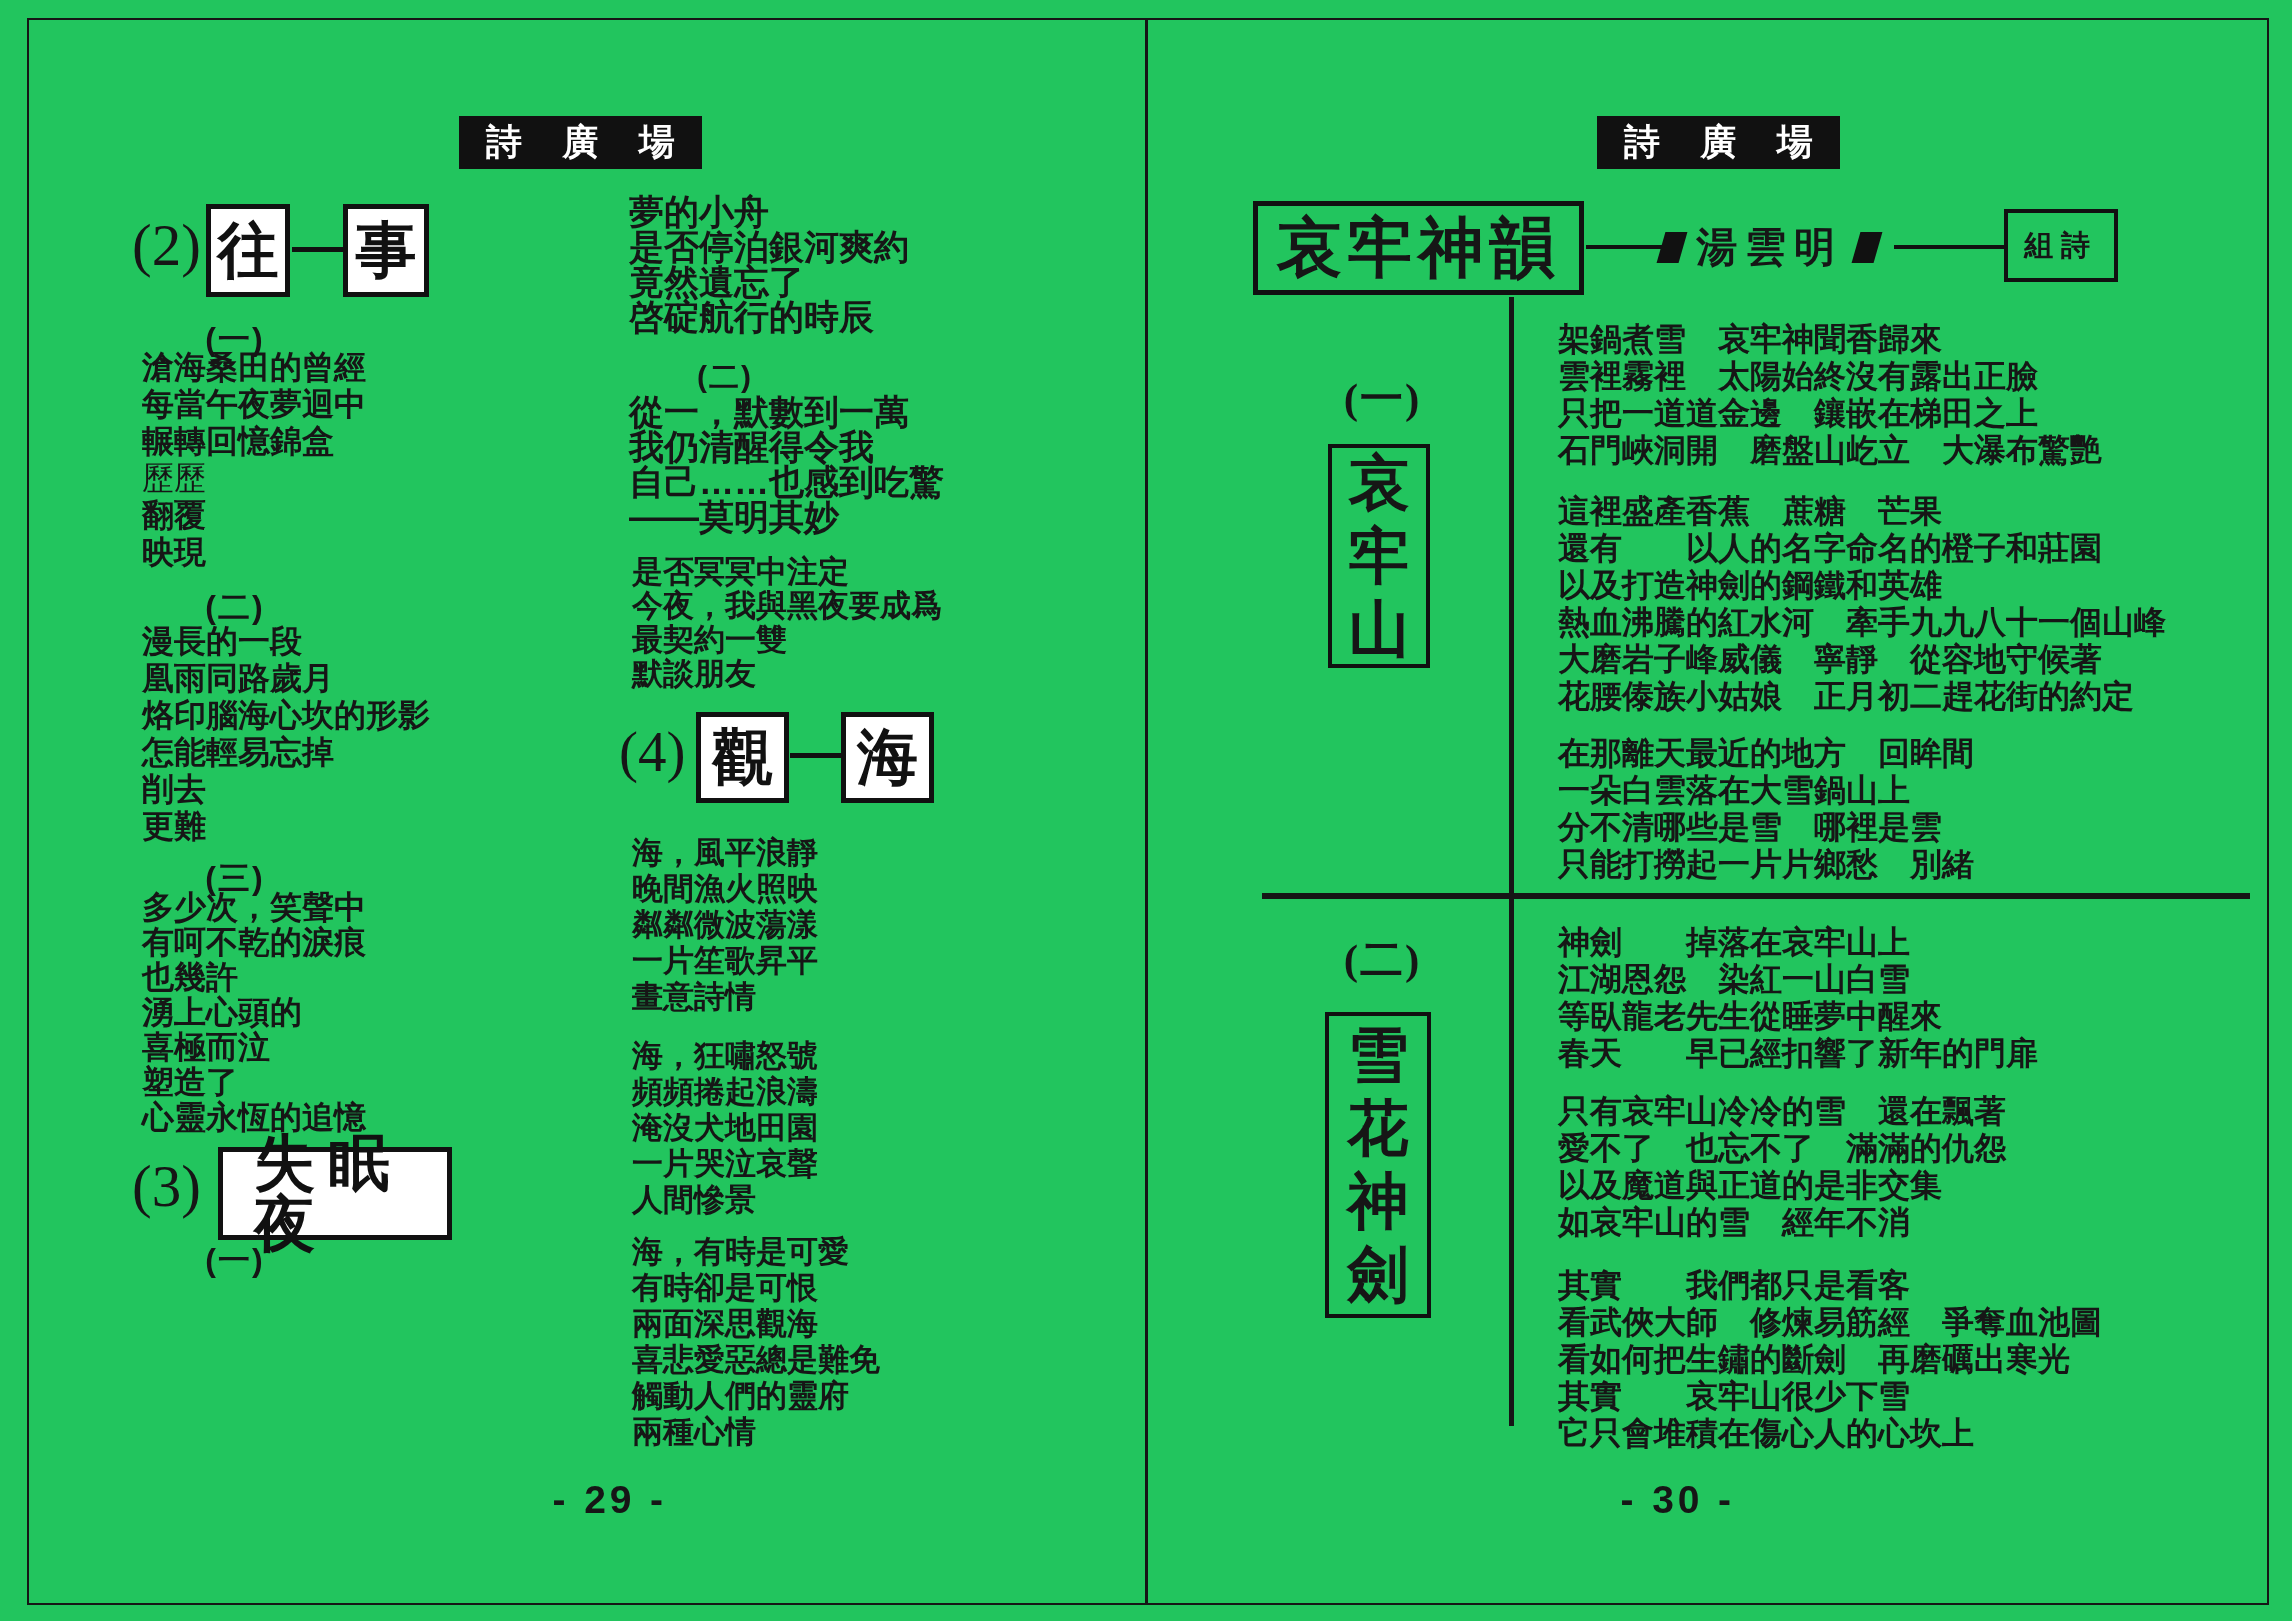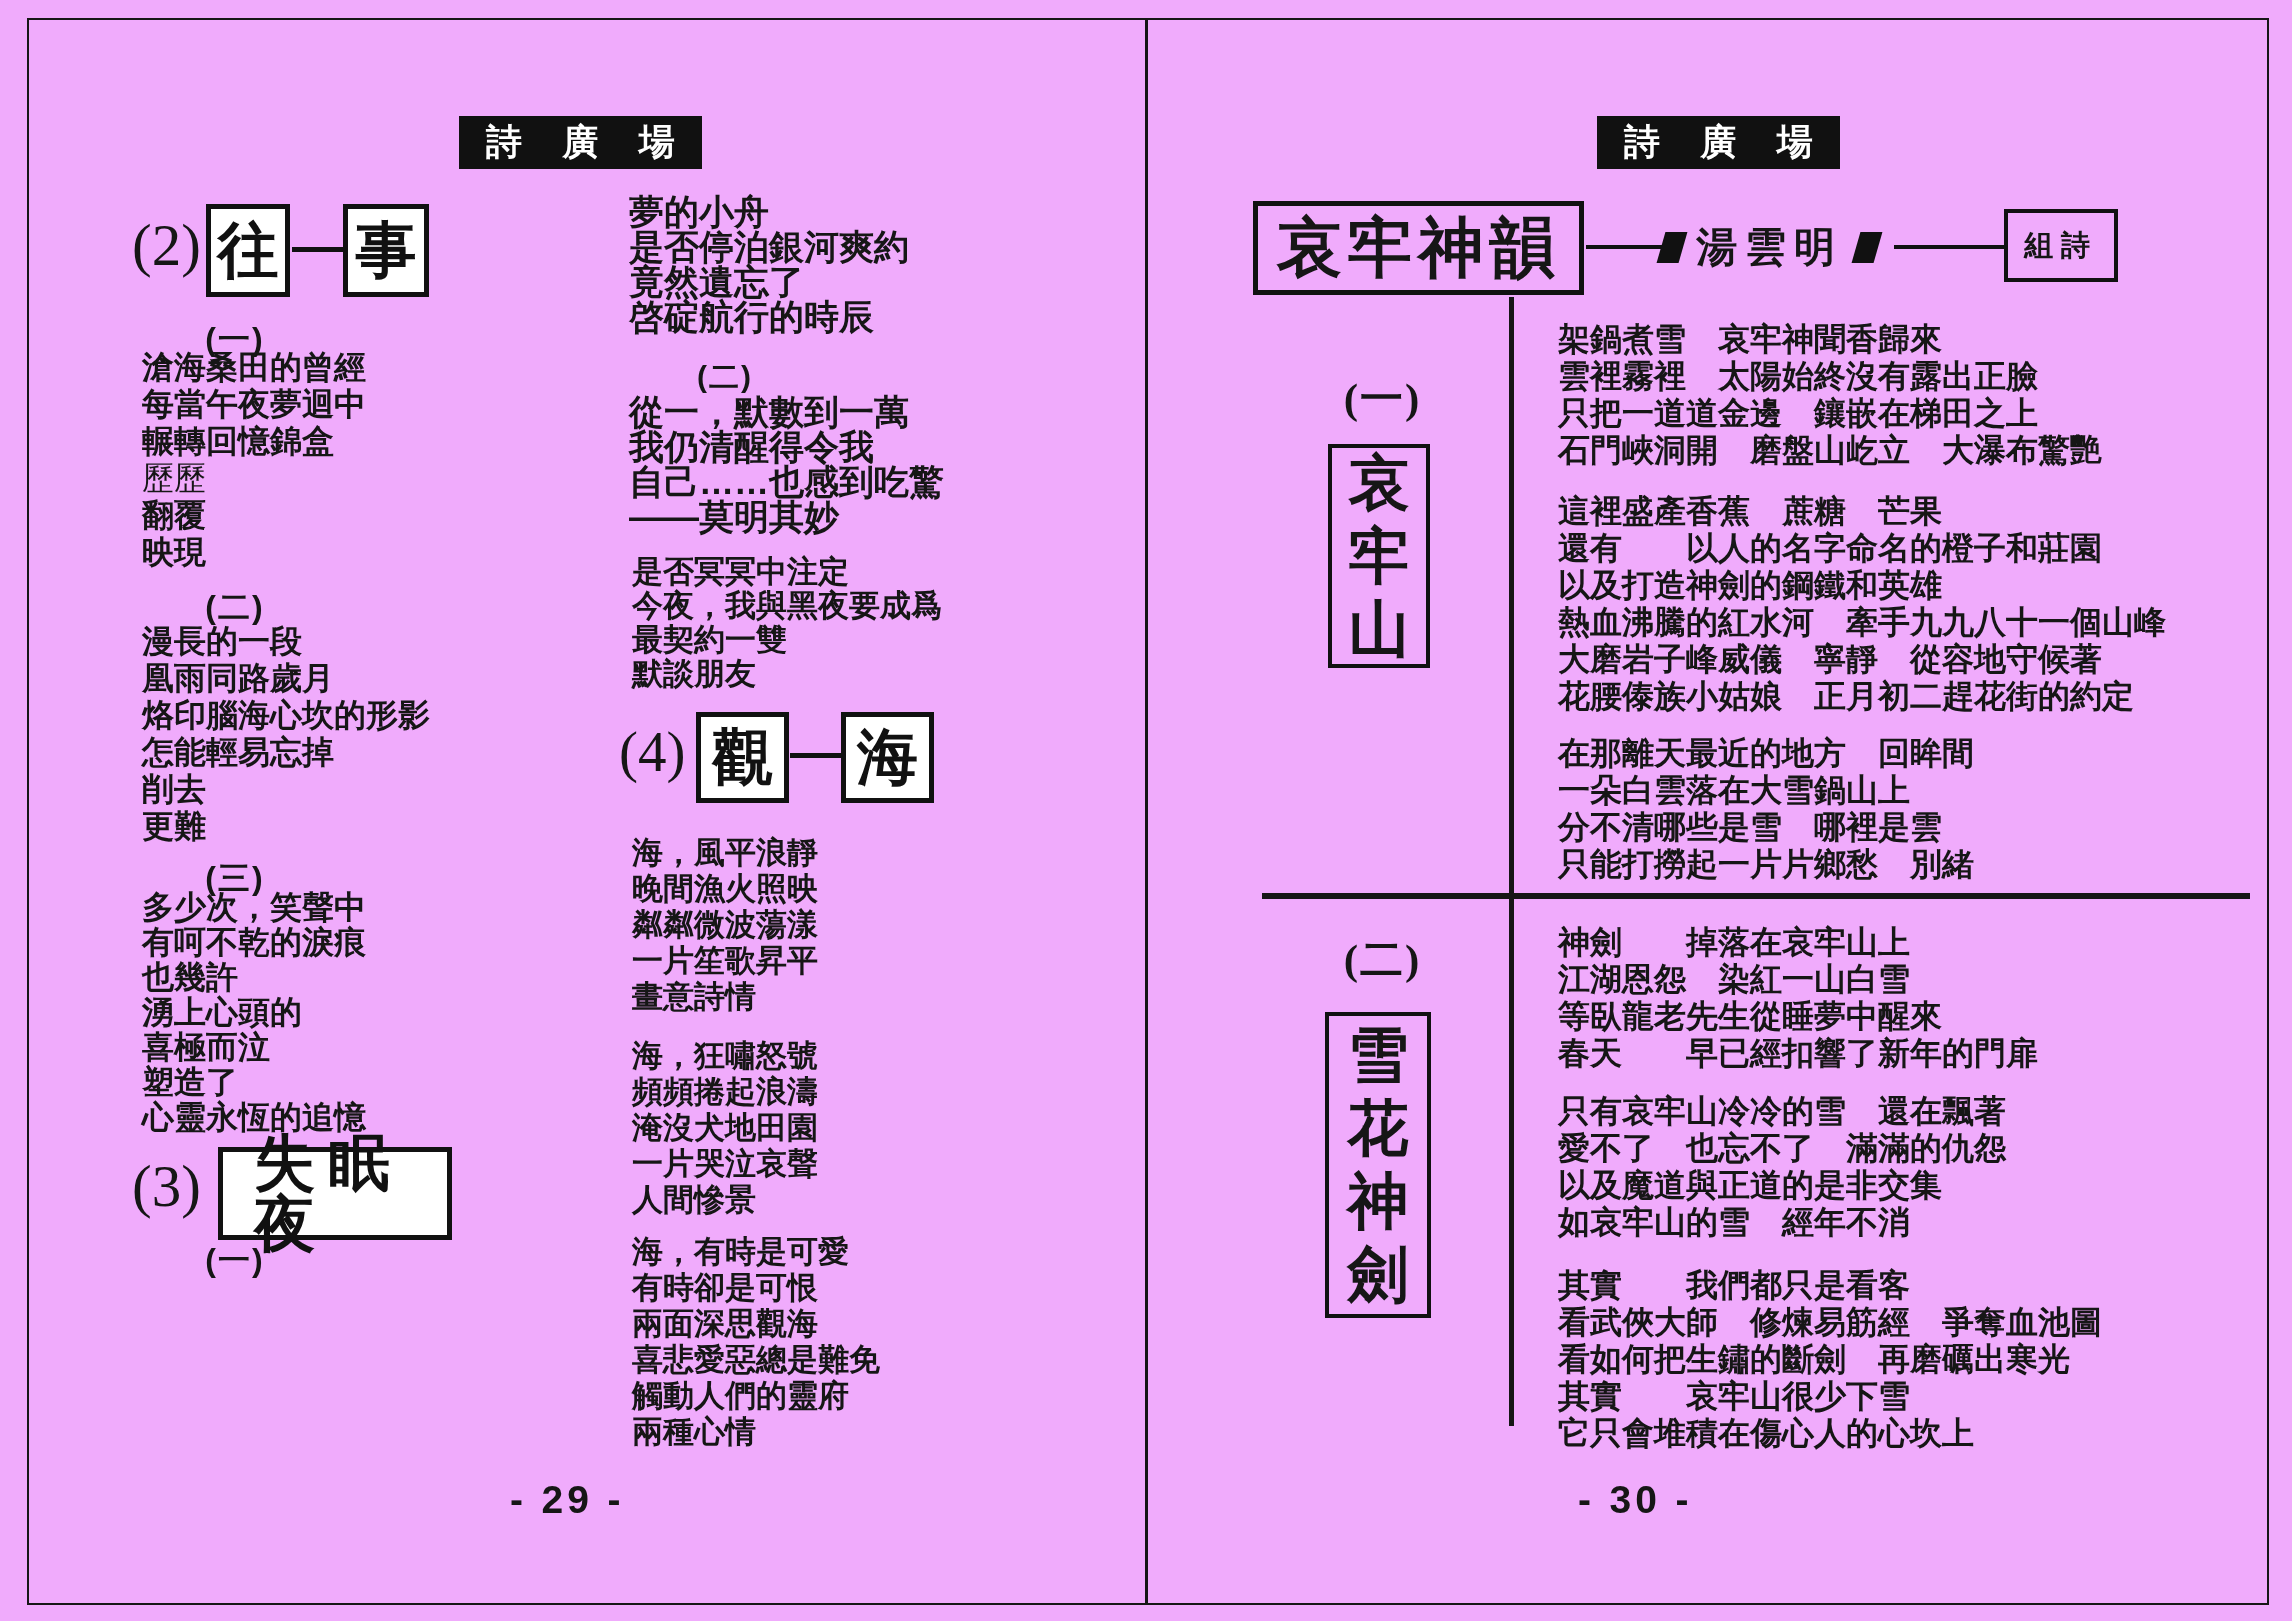--- a/index.html
+++ b/index.html
@@ -1,27 +1,27 @@
 <!DOCTYPE html>
 <html><head>
 <meta charset="utf-8">
 <style>
   html,body{margin:0;padding:0;background:#fff;}
-  .canvas{position:relative;width:2293px;height:1621px;background:#f0abfc;overflow:hidden;
+  .canvas{position:relative;width:2293px;height:1621px;background:#22c55e;overflow:hidden;
           font-family:"Liberation Sans",sans-serif;color:#161616;}
   .abs{position:absolute;}
   .frame{left:26.5px;top:17.6px;width:2238px;height:1583px;border:2.9px solid #161616;}
   .gutter{left:1145px;top:17.6px;width:2.9px;height:1586px;background:#161616;}
   .badge{background:#111;color:#fff;font-family:"Liberation Serif",serif;font-weight:bold;
          font-size:36px;display:flex;align-items:center;justify-content:center;
          letter-spacing:15.7px;padding-left:15.7px;}
   .badge-left{left:459px;top:116px;width:227px;height:53px;}
   .badge-right{left:1597px;top:116px;width:227px;height:53px;}
   .pnum{font-family:"Liberation Sans",sans-serif;font-weight:bold;font-size:39px;
-        width:157px;text-align:left;letter-spacing:3.9px;}
+        width:157px;text-align:right;letter-spacing:3.9px;}
   .poemnum{font-family:"Liberation Serif",serif;font-size:59px;font-weight:normal;}
   .cbox{border:5.9px solid #111;display:flex;align-items:center;justify-content:center;
         font-family:"Liberation Serif",serif;font-weight:bold;color:#111;background:#fff;}
   .calli{font-size:61px;line-height:1;}
   .hline{background:#161616;}
   .vline{background:#161616;}
   .label{font-weight:bold;font-size:32px;width:176px;text-align:center;letter-spacing:2px;}
   .stanza{line-height:37px;}
   .stanza .poem-line{white-space:pre;}
   .sans{font-family:"Liberation Sans",sans-serif;font-weight:bold;font-size:32px;}

